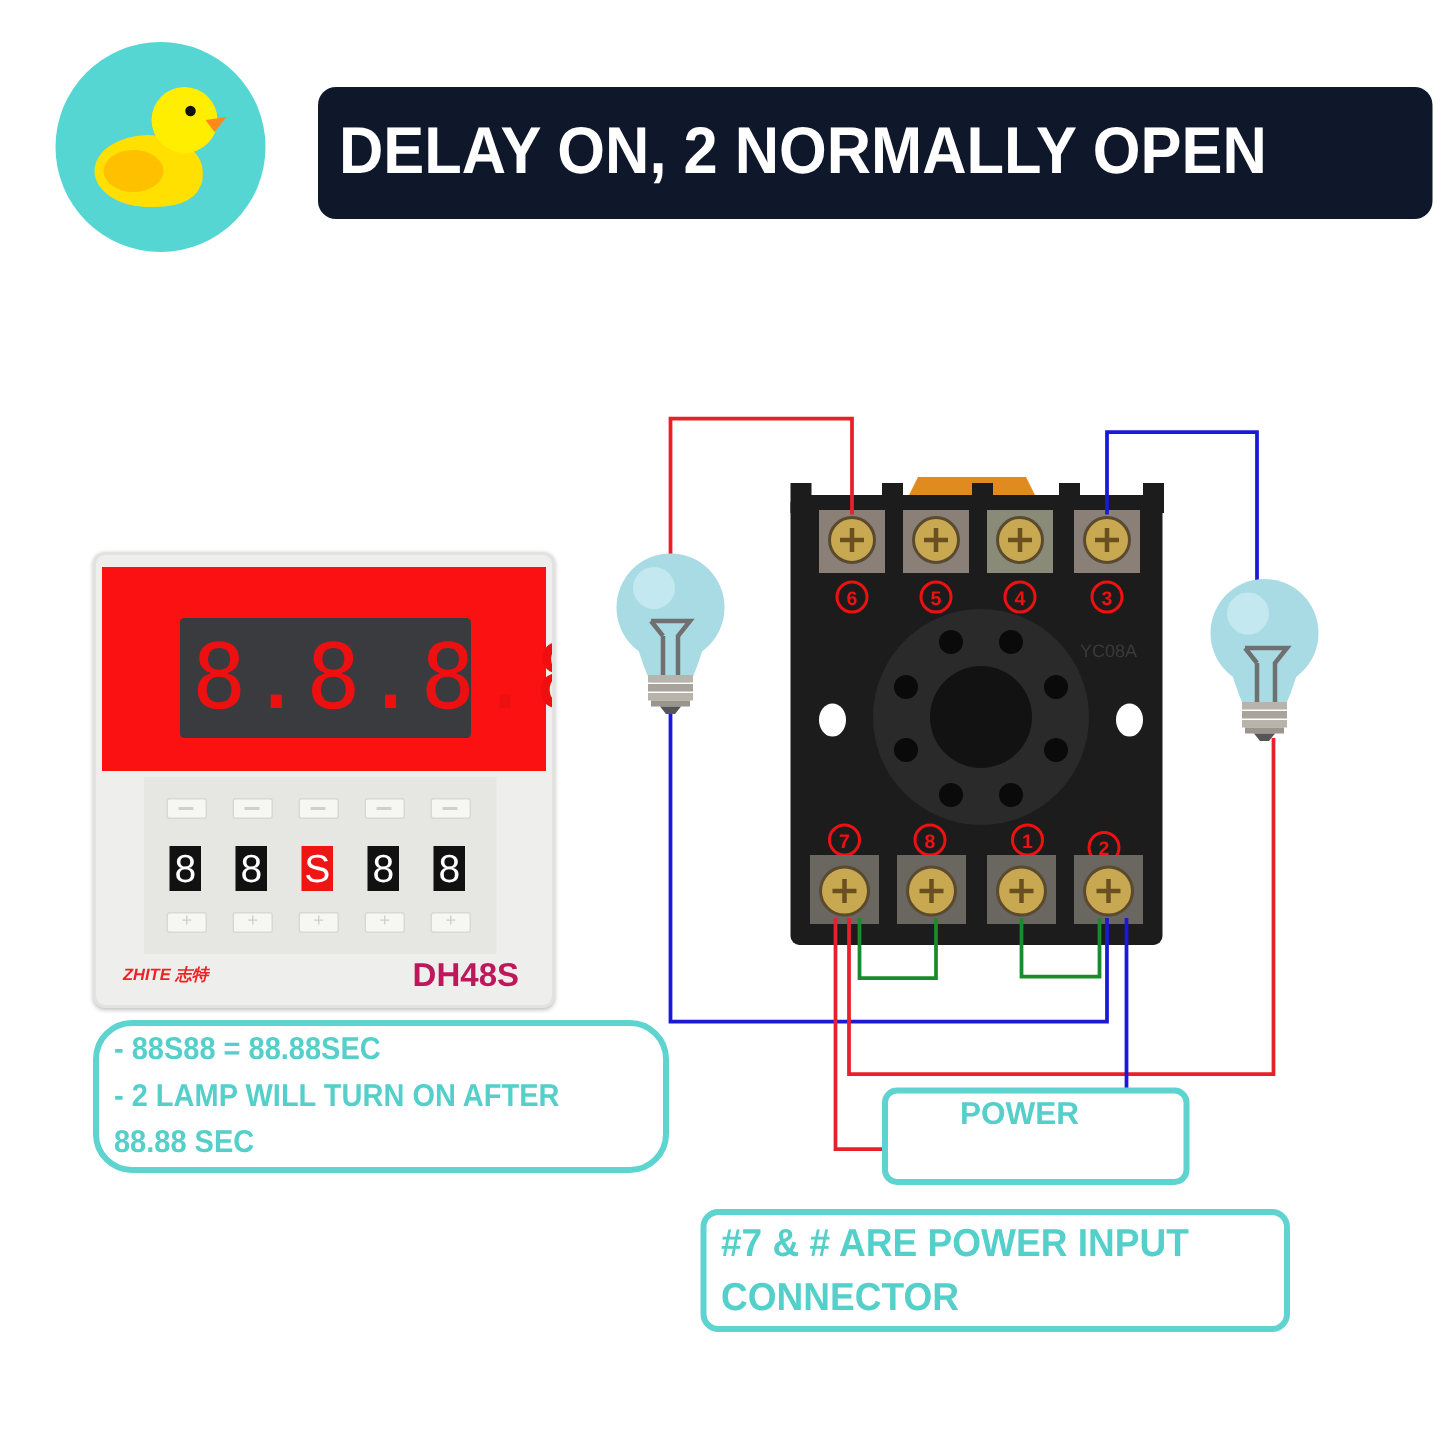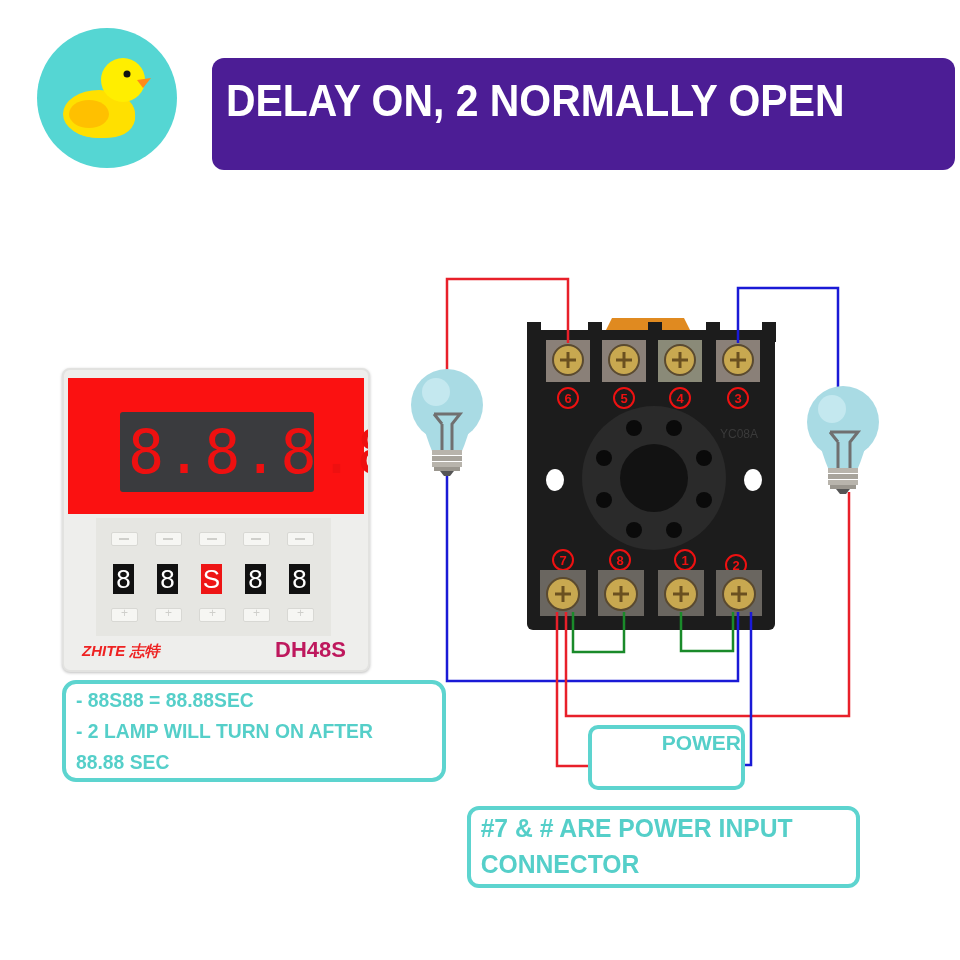--- a/index.html
+++ b/index.html
@@ -1,41 +1,41 @@
 <!DOCTYPE html>
 <html><head>
 <meta charset="utf-8">
 <style>
   html, body { margin:0; padding:0; }
   body { width:960px; height:960px; background:#ffffff; position:relative; overflow:hidden; font-family:"Liberation Sans", "DejaVu Sans", sans-serif; }
   .abs { position:absolute; }
   .logo { left:37px; top:28px; width:140px; height:140px; border-radius:50%; background:#55d6d3; }
-  .banner { left:212px; top:58px; width:743px; height:112px; background:#4c1d95; border-radius:12px; }
+  .banner { left:212px; top:58px; width:743px; height:88px; background:#0f172a; border-radius:12px; }
   .banner-text { position:absolute; left:14px; top:18px; color:#ffffff; font-weight:bold; font-size:44px; letter-spacing:0px; white-space:nowrap; font-family:"Liberation Sans", sans-serif; transform:scaleX(0.93); transform-origin:left center; }
 
   .timer { left:62px; top:368px; width:304px; height:300px; background:#eeeeec; border:2px solid #e2e2e0; border-radius:8px; box-shadow:0 1px 3px rgba(0,0,0,0.25); overflow:hidden; }
   .timer-red { position:absolute; left:4px; top:8px; right:4px; height:136px; background:#fb1111; }
   .timer-display { position:absolute; left:52px; top:34px; width:194px; height:80px; background:#3a3b3e; border-radius:3px; }
   .seg-text { position:absolute; left:8px; top:6px; font-family:"DejaVu Sans Mono", monospace; color:#ee1010; font-size:60px; letter-spacing:2px; line-height:68px; }
   .dial-area { position:absolute; left:32px; top:148px; width:235px; height:118px; background:#e6e6e2; }
   .dial-col { position:absolute; top:0; width:44px; height:118px; }
   .btn-minus, .btn-plus { position:absolute; left:9px; width:25px; height:12px; background:#f6f6f3; border:1px solid #d8d8d4; border-radius:2px; }
   .btn-minus { top:14px; }
   .btn-plus { top:90px; }
   .btn-minus:after { content:""; position:absolute; left:7px; top:5px; width:10px; height:2px; background:#cfcfcb; }
   .btn-plus:after { content:"+"; position:absolute; left:0; right:0; top:-3px; text-align:center; color:#cfcfcb; font-size:12px; }
   .digit { position:absolute; left:11px; top:46px; width:21px; height:30px; background:#111111; color:#ffffff; font-family:"Liberation Sans", sans-serif; font-size:26px; text-align:center; line-height:30px; }
   .digit.red { background:#ee1515; }
-  .brand { position:absolute; left:18px; top:272px; color:#ee2222; font-style:italic; font-weight:bold; font-size:15px; }
+  .brand { position:absolute; left:18px; top:272px; color:#ee2222; font-style:italic; font-weight:bold; font-size:11px; }
   .model { position:absolute; right:22px; top:267px; color:#be185d; font-weight:bold; font-size:22px; }
 
-  .note { left:62px; top:680px; width:376px; height:94px; border:4px solid #5dd4cf; border-radius:14px; background:#fff; }
+  .note { left:62px; top:680px; width:376px; height:94px; border:4px solid #5dd4cf; border-radius:26px; background:#fff; }
   .note-line { position:absolute; left:10px; color:#55cfc9; font-weight:bold; font-size:21px; white-space:nowrap; transform:scaleX(0.92); transform-origin:left center; }
 
-  .power-box { left:588px; top:725px; width:149px; height:57px; border:4px solid #5dd4cf; border-radius:10px; background:#fff; text-align:right; }
+  .power-box { left:588px; top:725px; width:149px; height:57px; border:4px solid #5dd4cf; border-radius:10px; background:#fff; text-align:left;padding-left:48px; }
   .power-line { color:#55cfc9; font-weight:bold; font-size:21px; line-height:28px; }
   .conn-box { left:467px; top:806px; width:385px; height:74px; border:4px solid #5dd4cf; border-radius:12px; background:#fff; text-align:left; }
   .conn-line { color:#55cfc9; font-weight:bold; font-size:26px; line-height:36px; transform:scaleX(0.95); }
 
   svg { position:absolute; left:0; top:0; }
 </style>
 </head>
 <body>
 
 <div class="abs logo">

